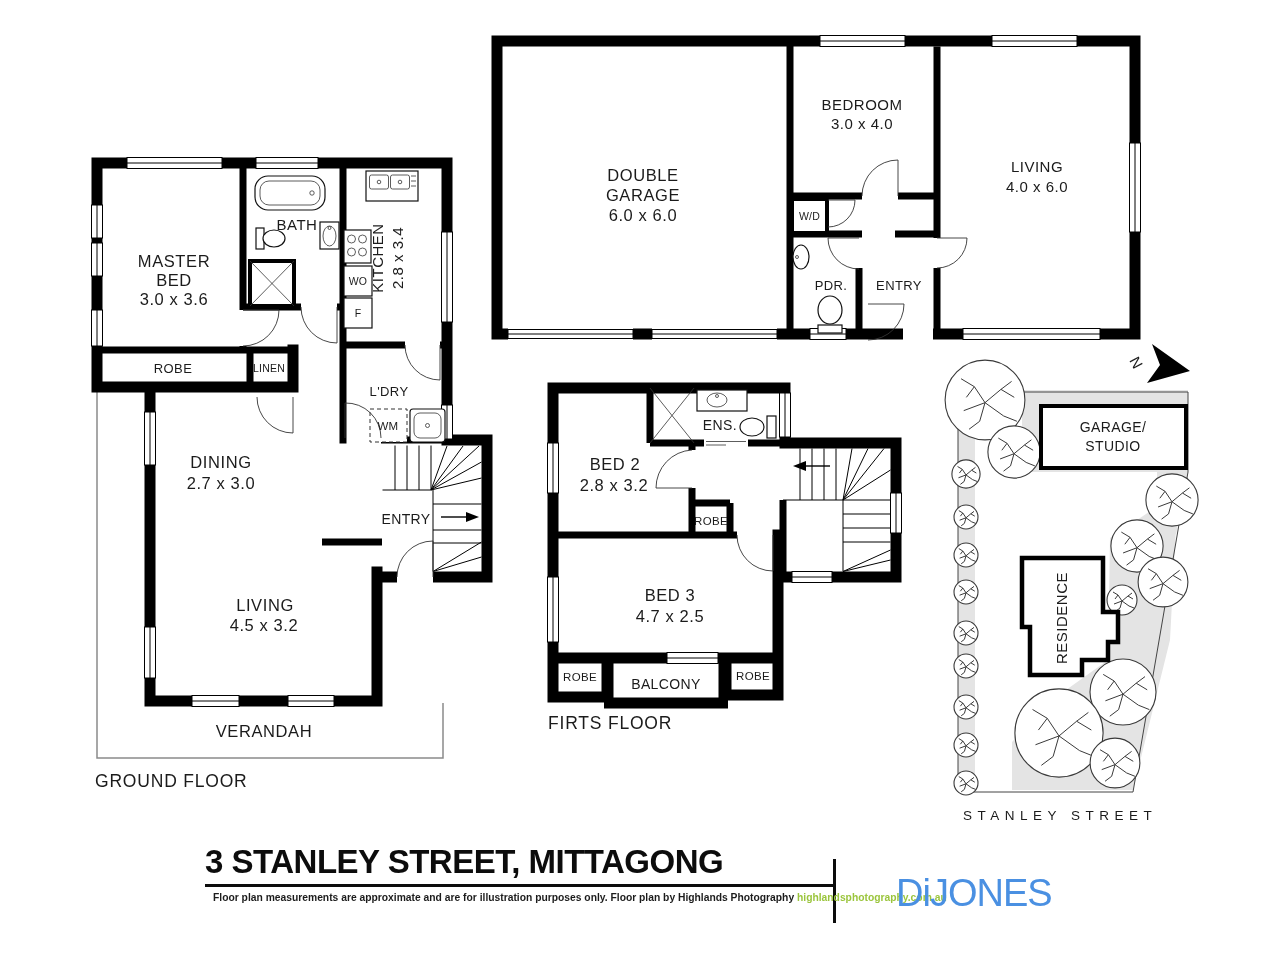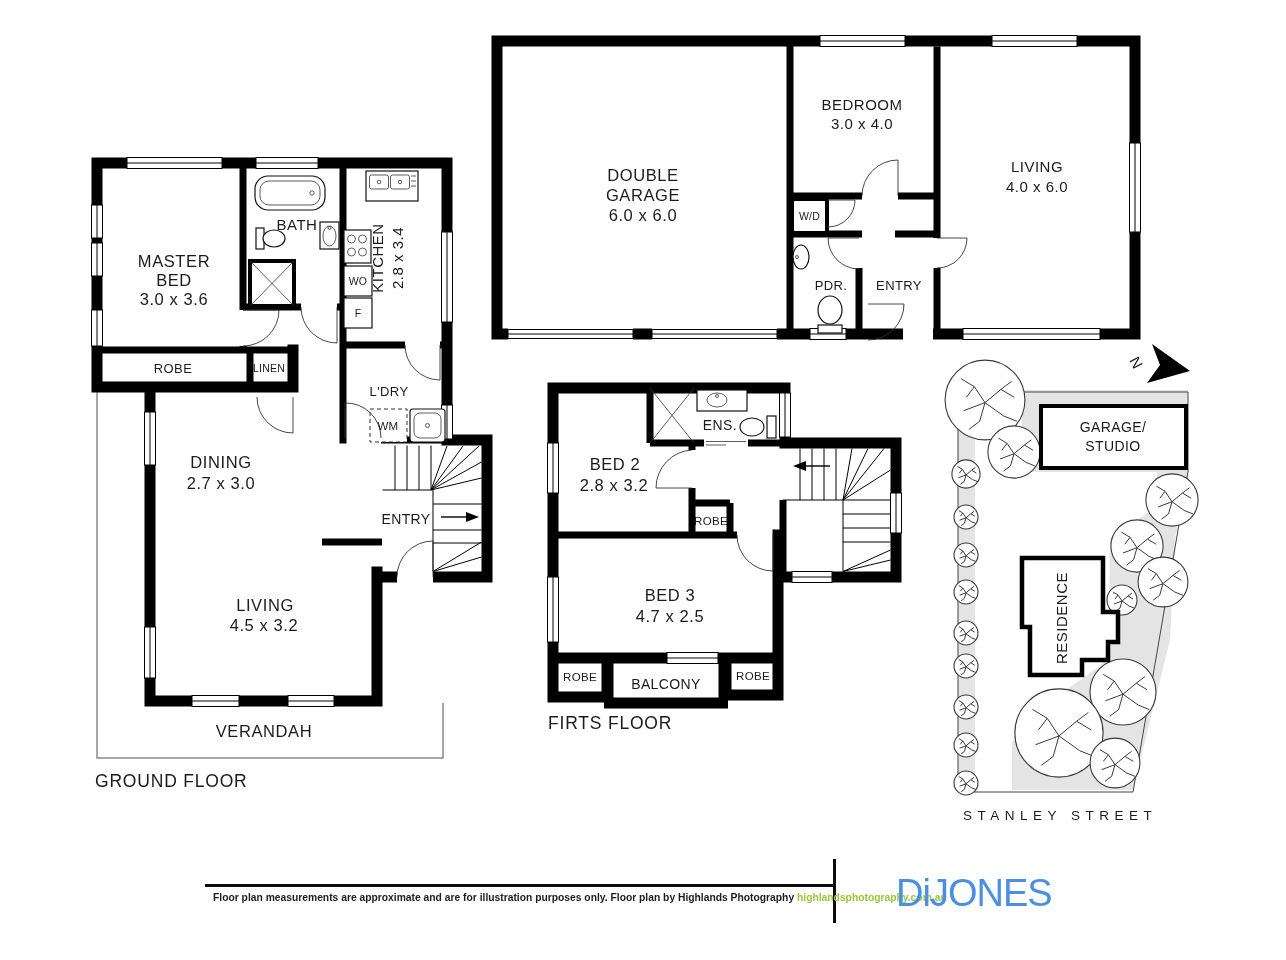--- a/index.html
+++ b/index.html
@@ -292,19 +292,20 @@
     <g>
       <polygon points="1152,344 1190,371 1147,383 1160,365" fill="#000"></polygon>
       <text class="s15" x="1136" y="368" text-anchor="middle" transform="rotate(62 1136,363)">N</text>
     </g>
 
     <text x="963" y="820" font-size="13.5" letter-spacing="5.5">STANLEY STREET</text>
   </g>
 </svg>
 
   
+  <div class="footer-title">3 STANLEY STREET, MITTAGONG</div>
   <div class="footer-rule"></div>
   <div class="footer-vline"></div>
   <div class="disc">
     <div><span>Floor plan measurements are approximate and are for illustration purposes only. Floor plan by Highlands Photography </span><span class="lnk">highlandsphotography.com.au</span></div>
   </div>
   <div class="brand">DiJONES</div>
 </div>
 
 </body></html>

